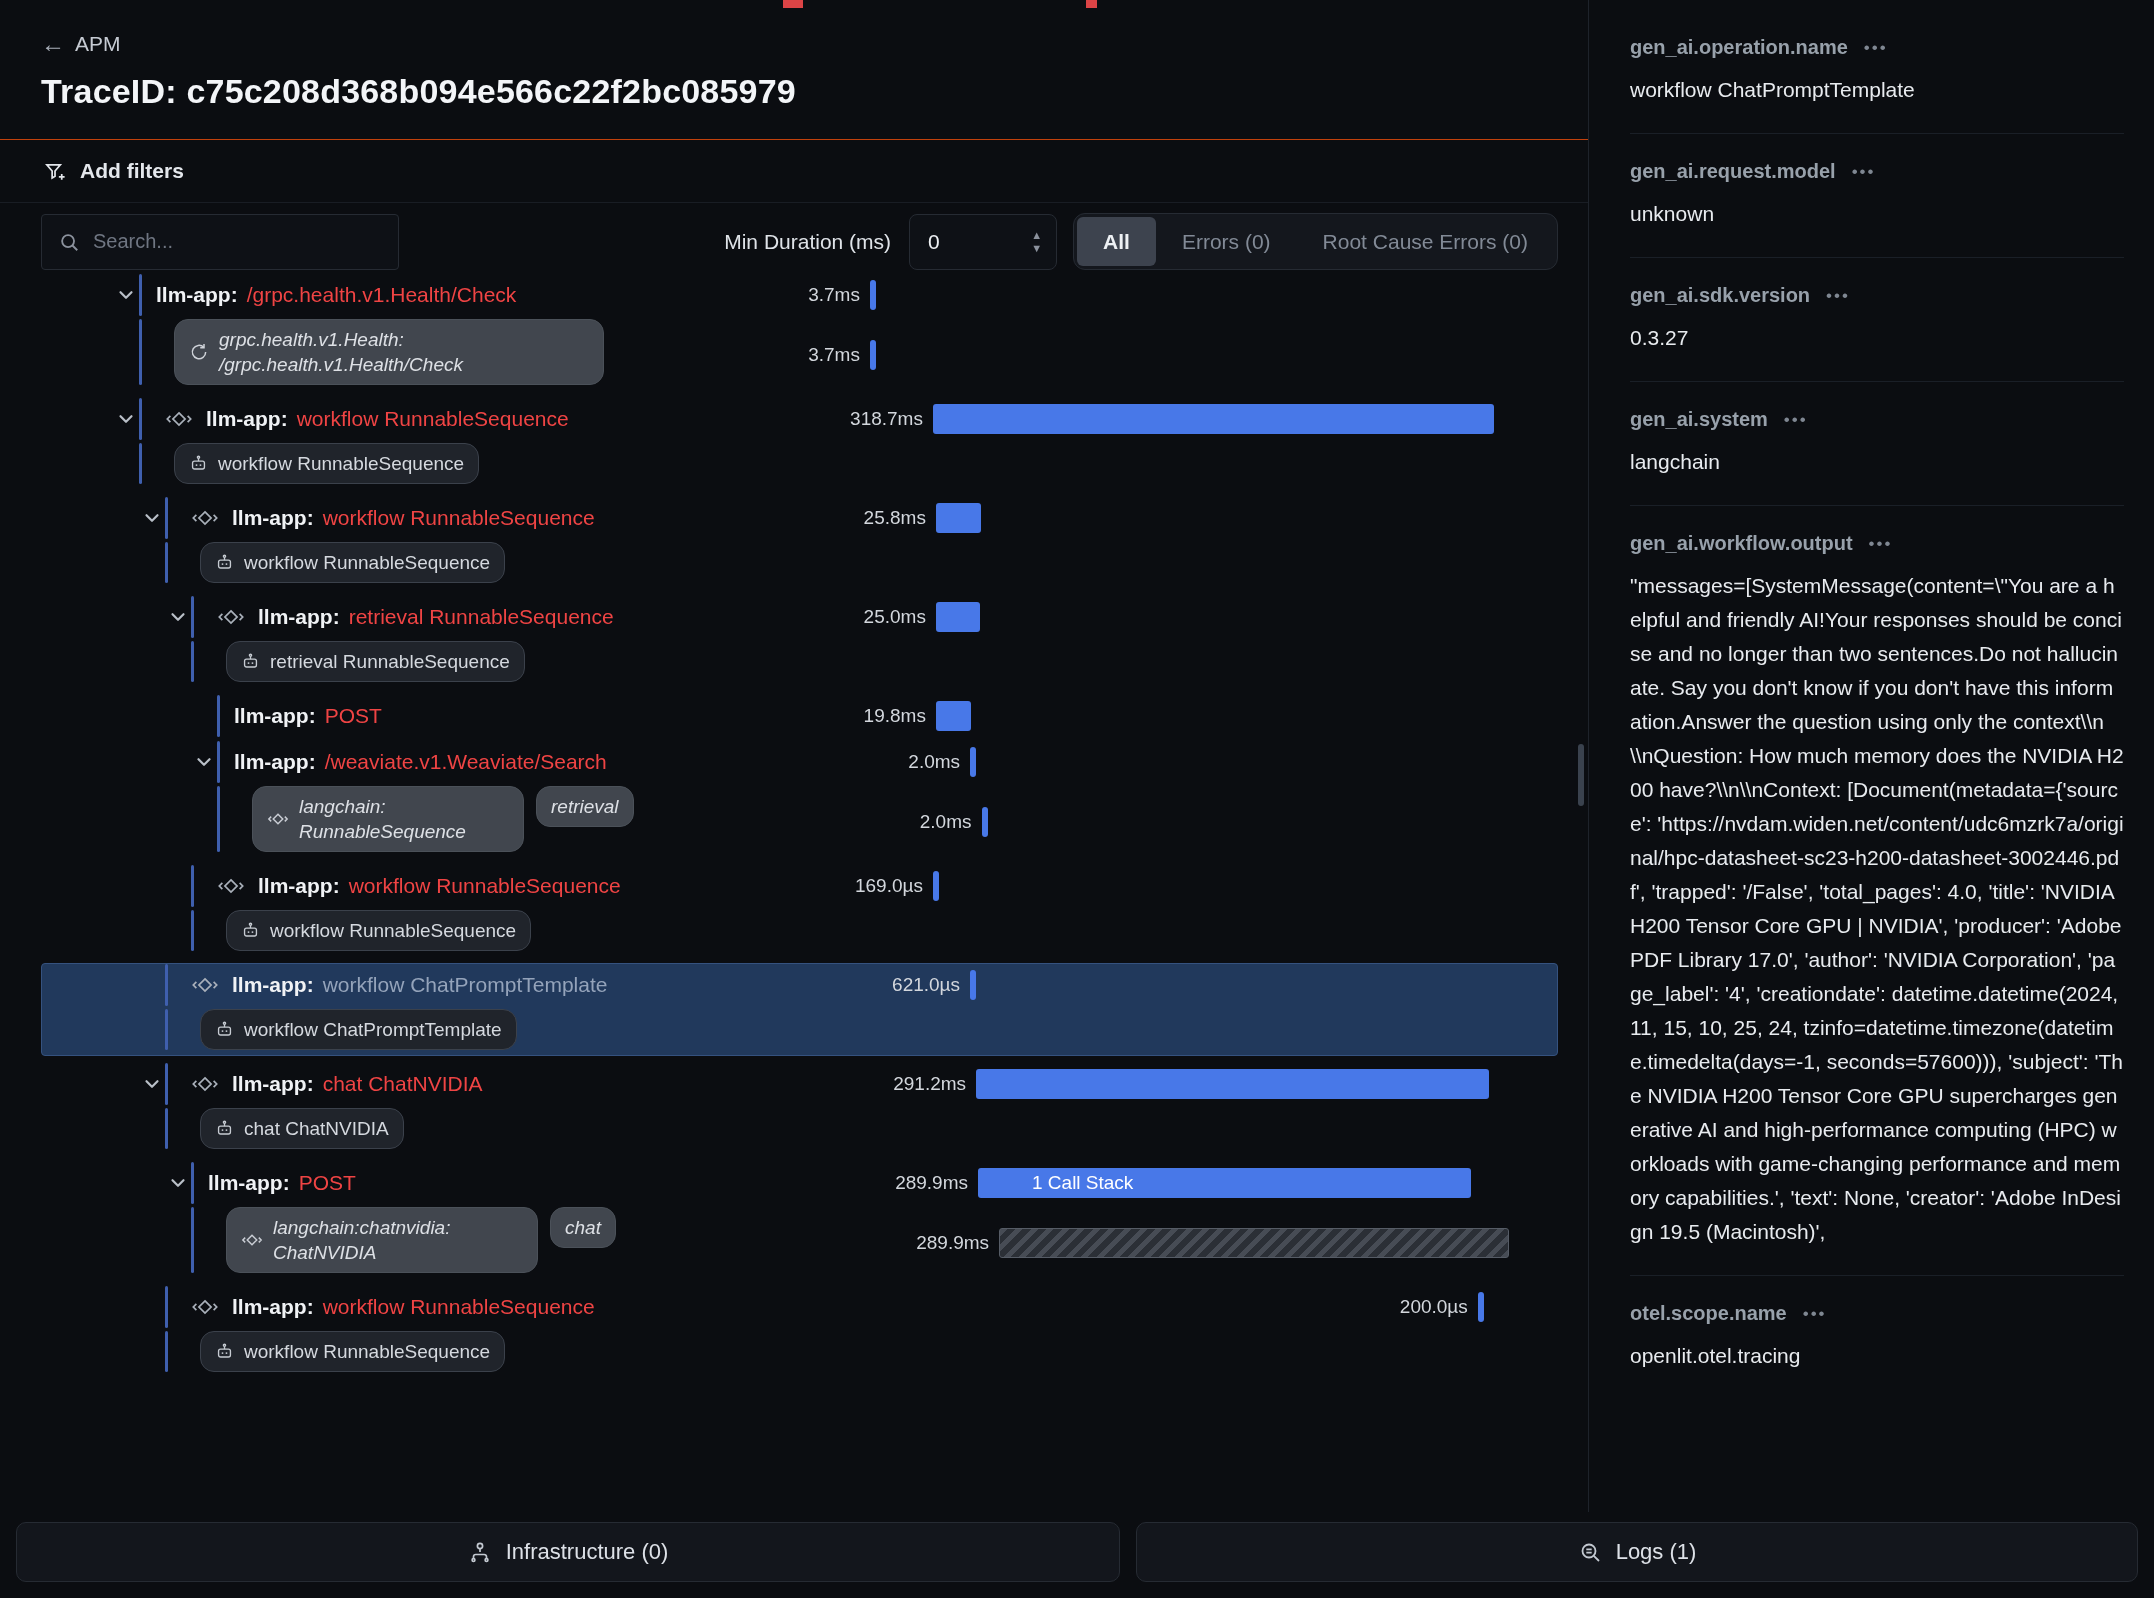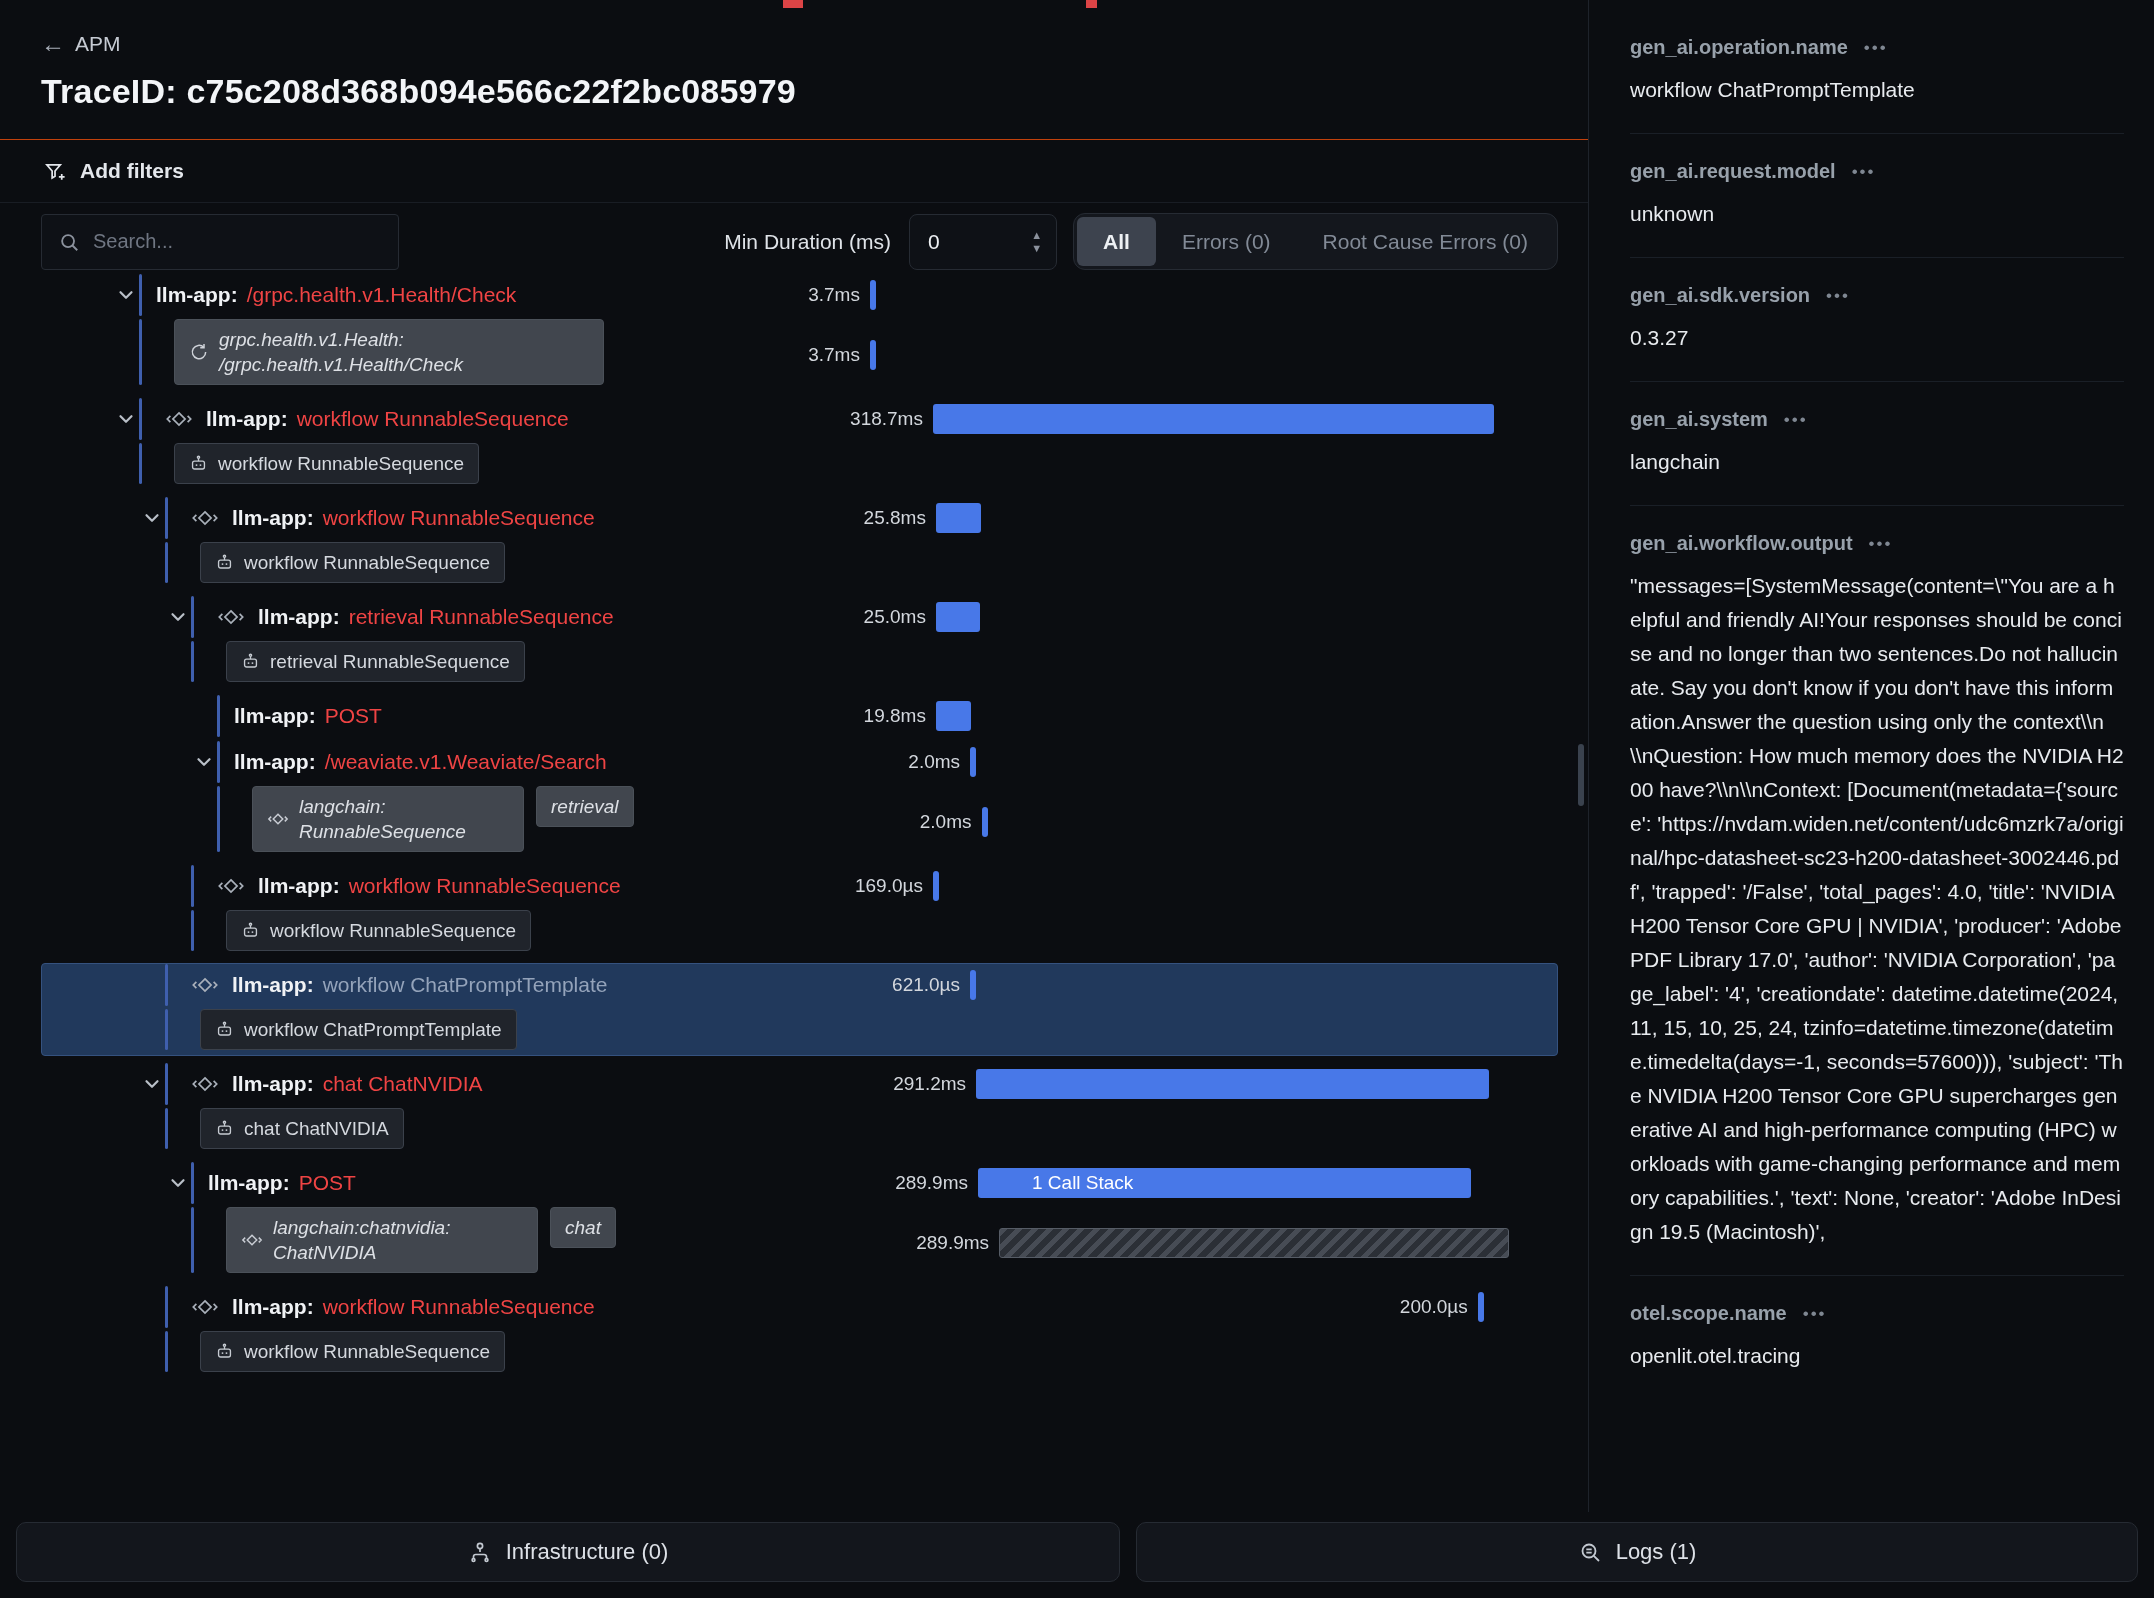--- a/index.html
+++ b/index.html
@@ -57,21 +57,21 @@
   .names{white-space:nowrap;font-size:21px}
   .sname-prefix{font-weight:700;color:#f0f2f5;margin-right:9px}
   .sname{color:#ef4444}
   .selected .sname{color:#94a3ba}
   .dur{position:absolute;font-size:19px;color:#d3d7dd;white-space:nowrap;top:50%;transform:translate(-100%,-50%);z-index:2}
   .bar{position:absolute;top:50%;transform:translateY(-50%);height:30px;border-radius:3px;z-index:1}
   .bar.blue{background:#4878e8}
   .bar.hatched{background:repeating-linear-gradient(135deg,#474c55 0 5px,#2b2f36 5px 11px);border:1px solid #565c66}
   .bar-label{display:inline-block;font-size:19px;color:#fff;padding:0 10px;line-height:30px;white-space:nowrap}
   .chipwrap{display:flex;gap:12px;margin-left:18px;align-items:flex-start}
-  .chip{display:inline-flex;align-items:center;gap:10px;padding:7px 14px;border-radius:4px;font-size:19px;line-height:25px}
+  .chip{display:inline-flex;align-items:center;gap:10px;padding:7px 14px;border-radius:14px;font-size:19px;line-height:25px}
   .chip.op{background:#20242b;border:1px solid #3b414b;color:#d5d9df;white-space:nowrap}
   .chip.scope{background:#41464e;border:1px solid #4b5159;color:#dde0e5;font-style:italic}
 
   .handle{position:absolute;right:4px;top:744px;width:6px;height:62px;border-radius:3px;background:#3a424e;cursor:col-resize;z-index:4}
 
   .attr-section{padding:26px 0 26px;border-bottom:1px solid #1a1f27}
   .attr-section:first-child{padding-top:36px}
   .attr-section:last-child{border-bottom:none}
   .attr-key-row{display:flex;align-items:center;gap:16px}
   .attr-key{font-size:20px;font-weight:700;color:#98a1ab}

